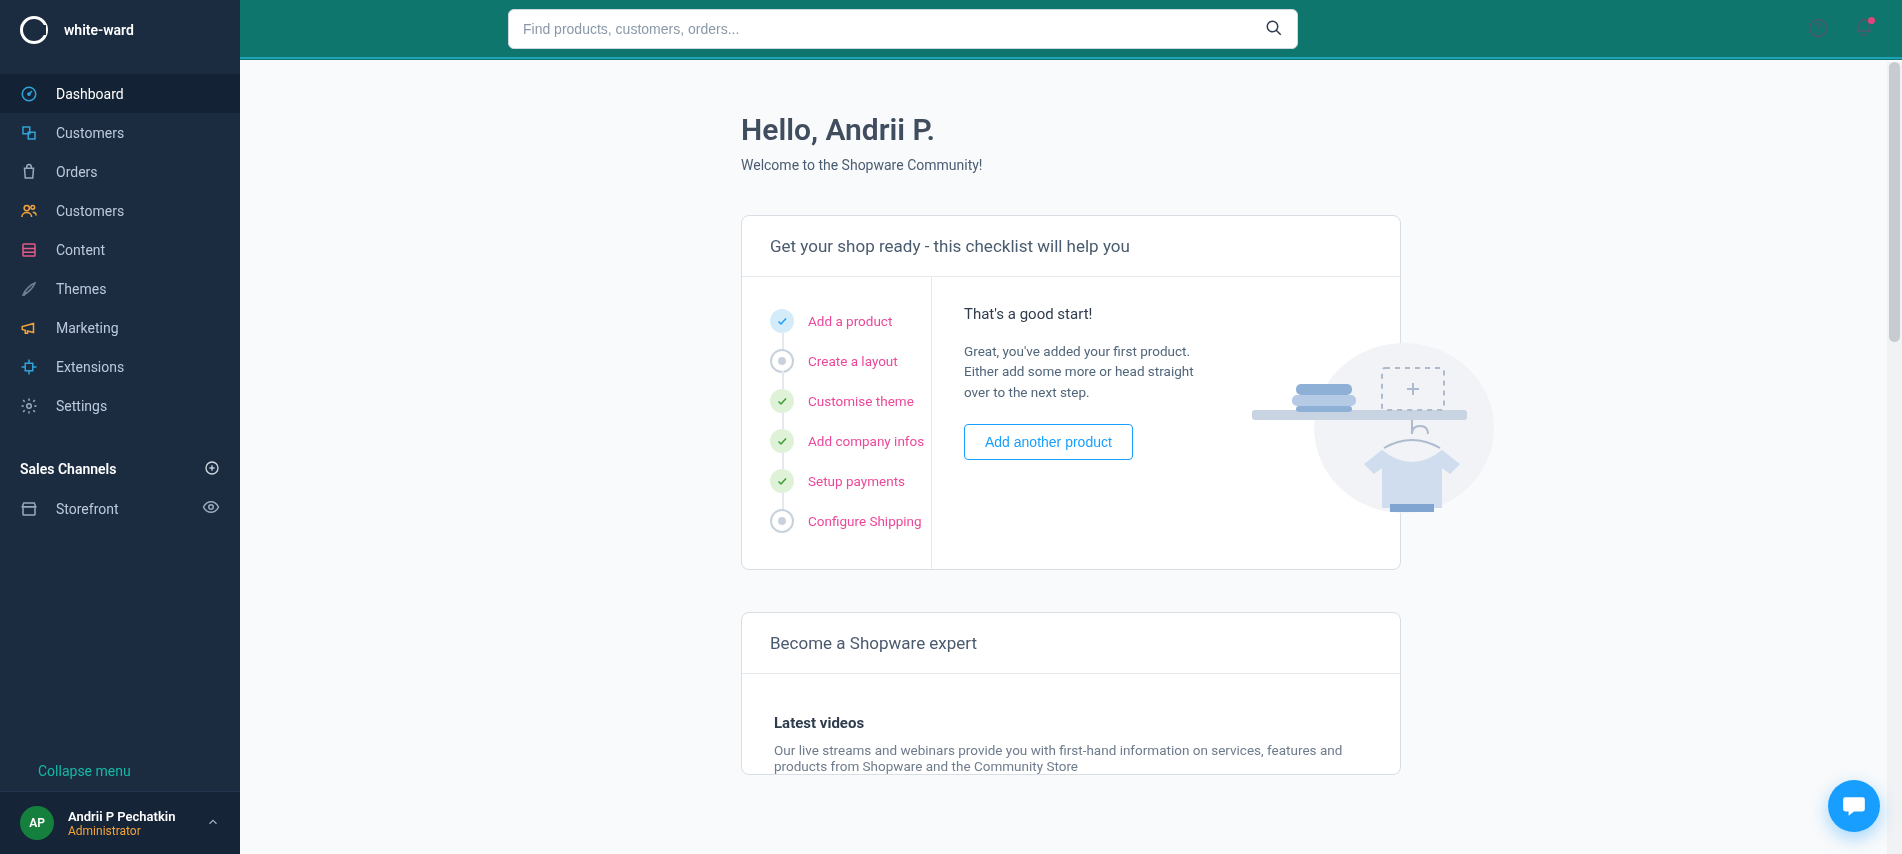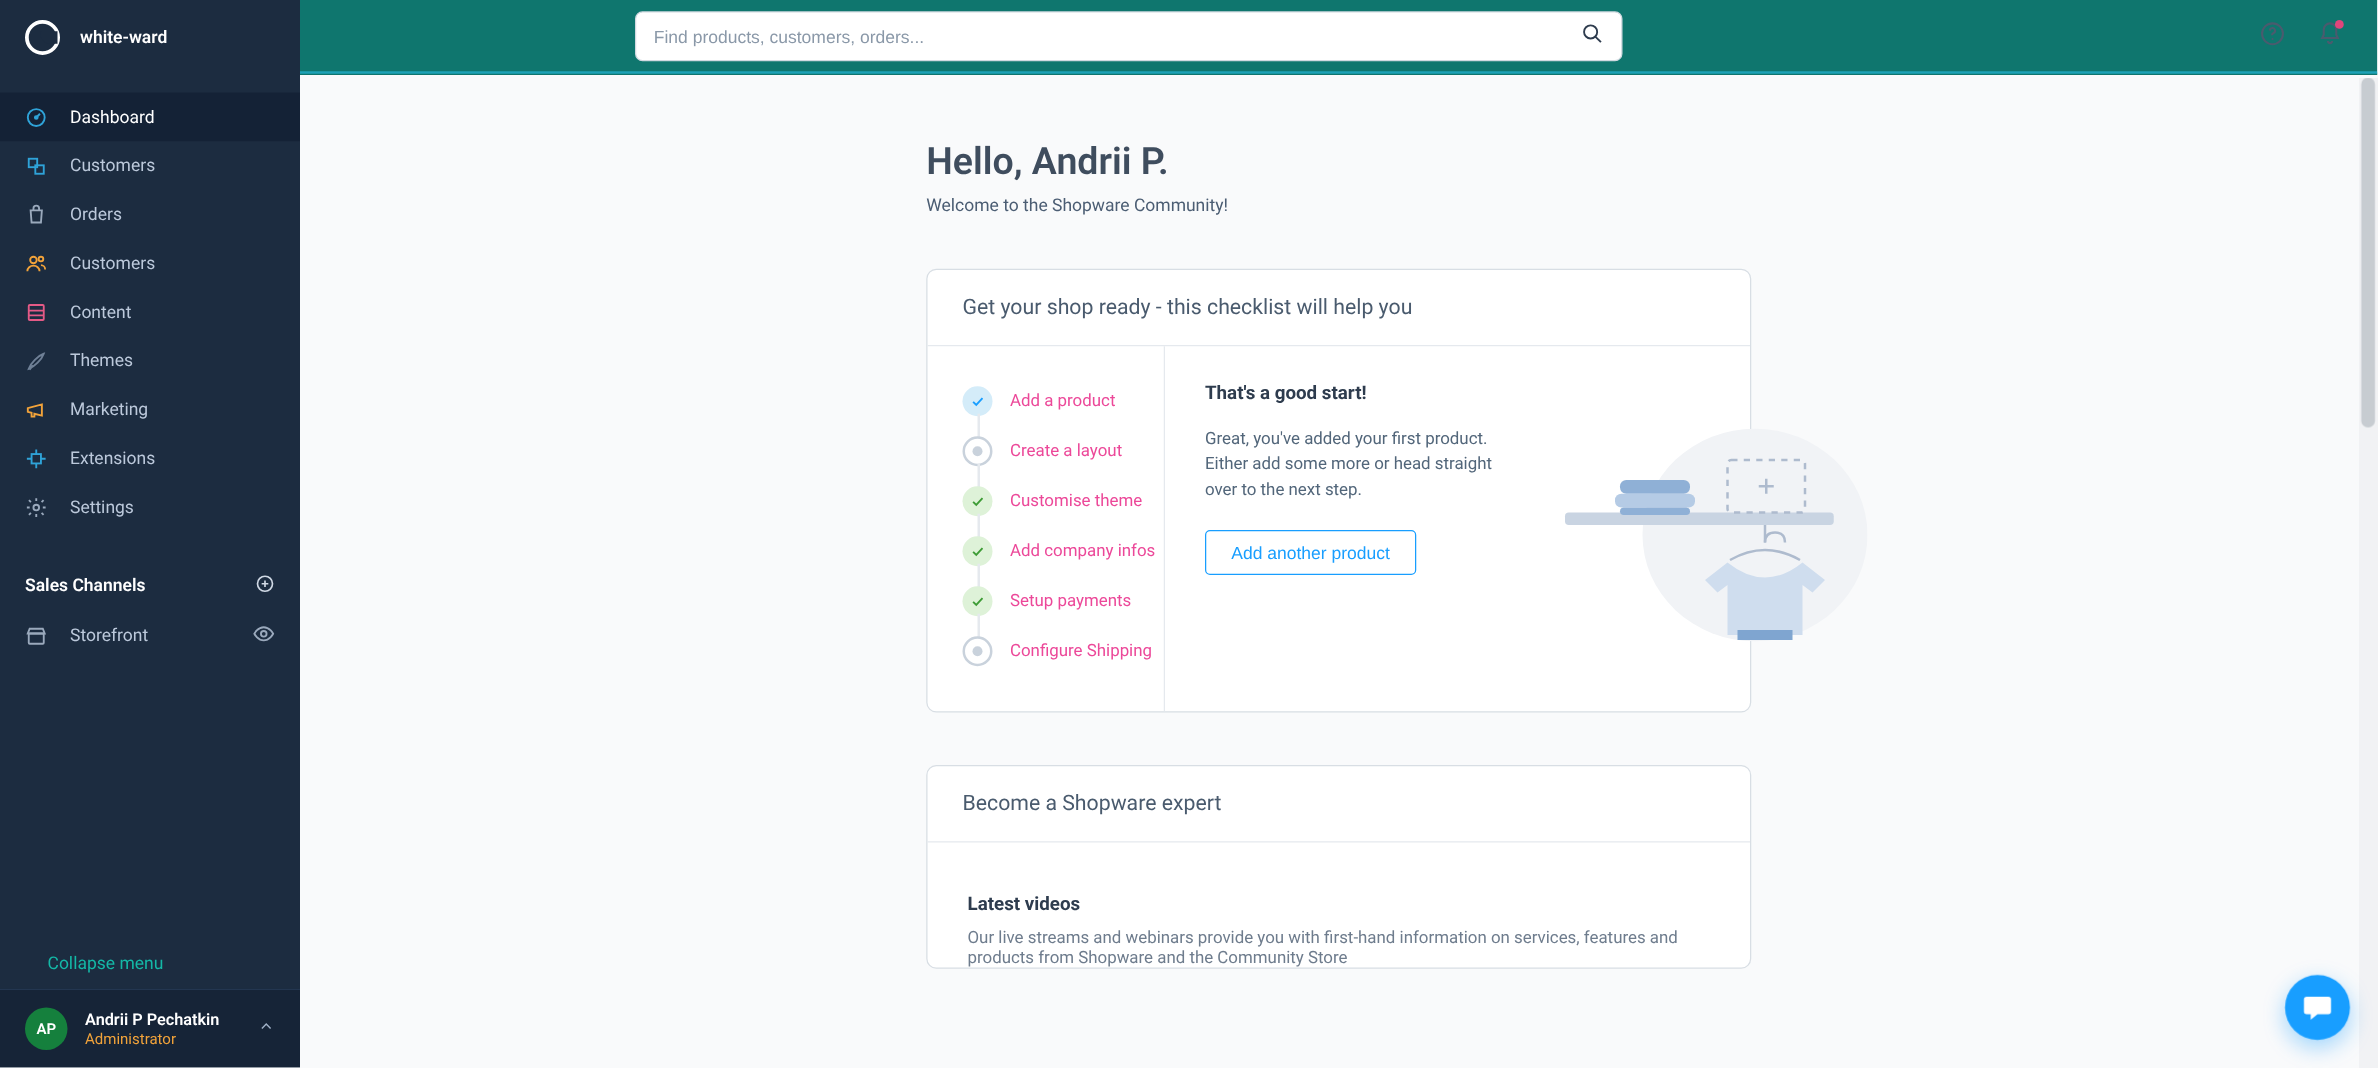--- a/index.html
+++ b/index.html
@@ -162,21 +162,21 @@
   .cl-dot{width:24px;height:24px;border-radius:50%;display:flex;align-items:center;justify-content:center;flex-shrink:0;}
   .cl-dot.blue{background:#d4ecf9;color:#189eff;}
   .cl-dot.green{background:#def2d8;color:#3d9c35;}
   .cl-dot.grey{background:#fff;border:2px solid #c9d2dc;}
   .cl-dot svg{width:12px;height:12px;}
   .cl-dot.grey::after{content:"";width:8px;height:8px;border-radius:50%;background:#c9d2dc;}
   .cl-label{color:#ec4899;font-size:13.5px;white-space:nowrap;}
 
   .detail{flex:1;padding:28px 24px 28px 32px;display:flex;gap:20px;}
   .detail-left{flex:0 0 250px;}
-  .detail-title{font-weight:700;color:#2e3c4e;font-size:15px;}
+  .detail-title{font-weight:400;color:#2e3c4e;font-size:15px;}
   .detail-text{margin-top:18px;color:#52667a;font-size:13.5px;line-height:1.5;}
   .btn-outline{
     margin-top:22px;display:inline-block;padding:9px 20px;border:1px solid #189eff;border-radius:4px;color:#189eff;font-size:14px;cursor:pointer;background:#fff;
   }
   .illus{flex:1;display:flex;align-items:center;justify-content:flex-end;}
   .illus svg{width:260px;height:190px;}
 
   .card2-body{padding:20px 32px 0 32px;}
   .sub-h{font-weight:700;color:#2e3c4e;font-size:15px;margin-top:20px;}
   .sub-p{margin-top:10px;color:#6e7c8d;font-size:13.5px;}

